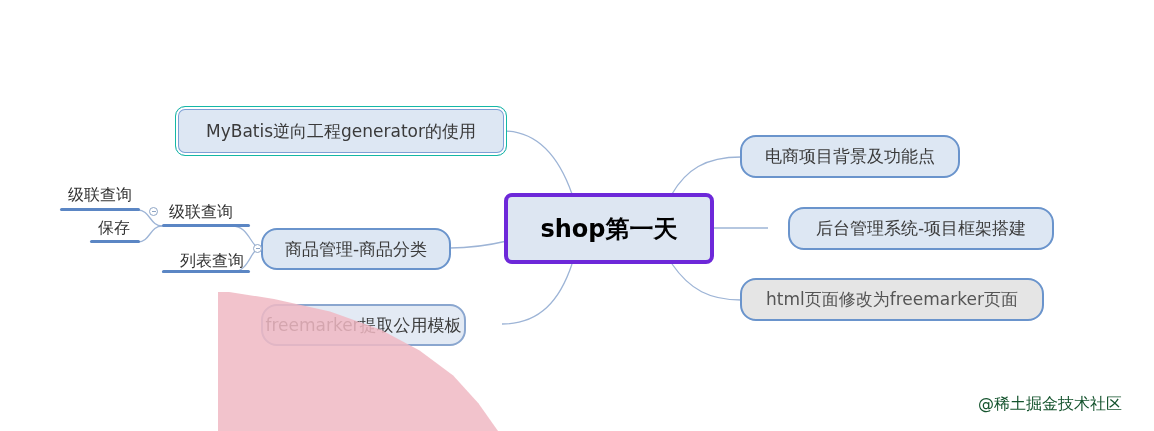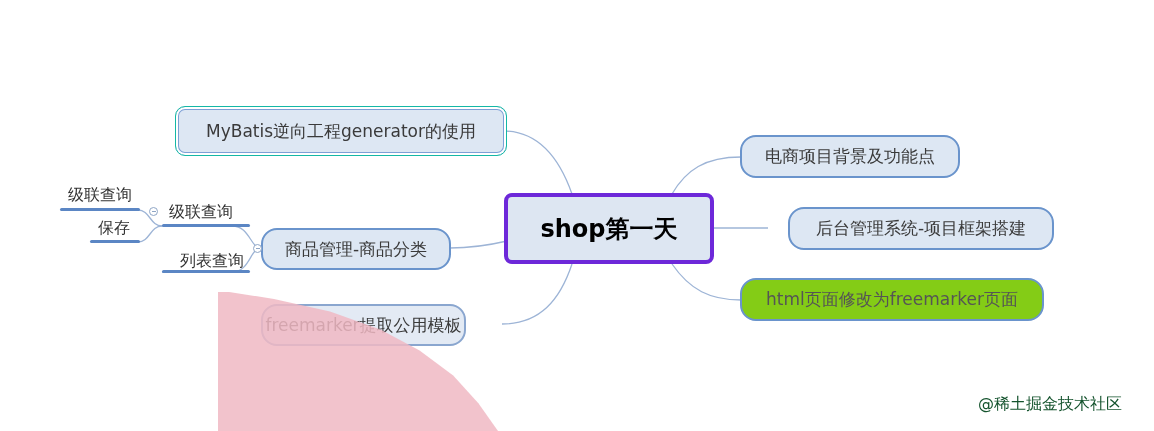--- a/index.html
+++ b/index.html
@@ -112,20 +112,20 @@
   <div class="leaf-line" style="left:90px;top:240px;width:50px;"></div>
 
   <div class="node" style="left:740px;top:135px;width:220px;height:43px;">
     <span>电商项目背景及功能点</span>
   </div>
 
   <div class="node" style="left:767px;top:207px;width:266px;height:43px;margin-left:21px;">
     <span>后台管理系统-项目框架搭建</span>
   </div>
 
-  <div class="node" style="left:740px;top:278px;width:304px;height:43px;background:#84cc16;">
+  <div class="node" style="left:740px;top:278px;width:304px;height:43px;background:#e5e5e5;">
     <span style="color:#555;">html页面修改为freemarker页面</span>
   </div>
 
   <div class="pink"></div>
 
   <div class="watermark">@稀土掘金技术社区</div>
 </div>
 
 </body></html>

